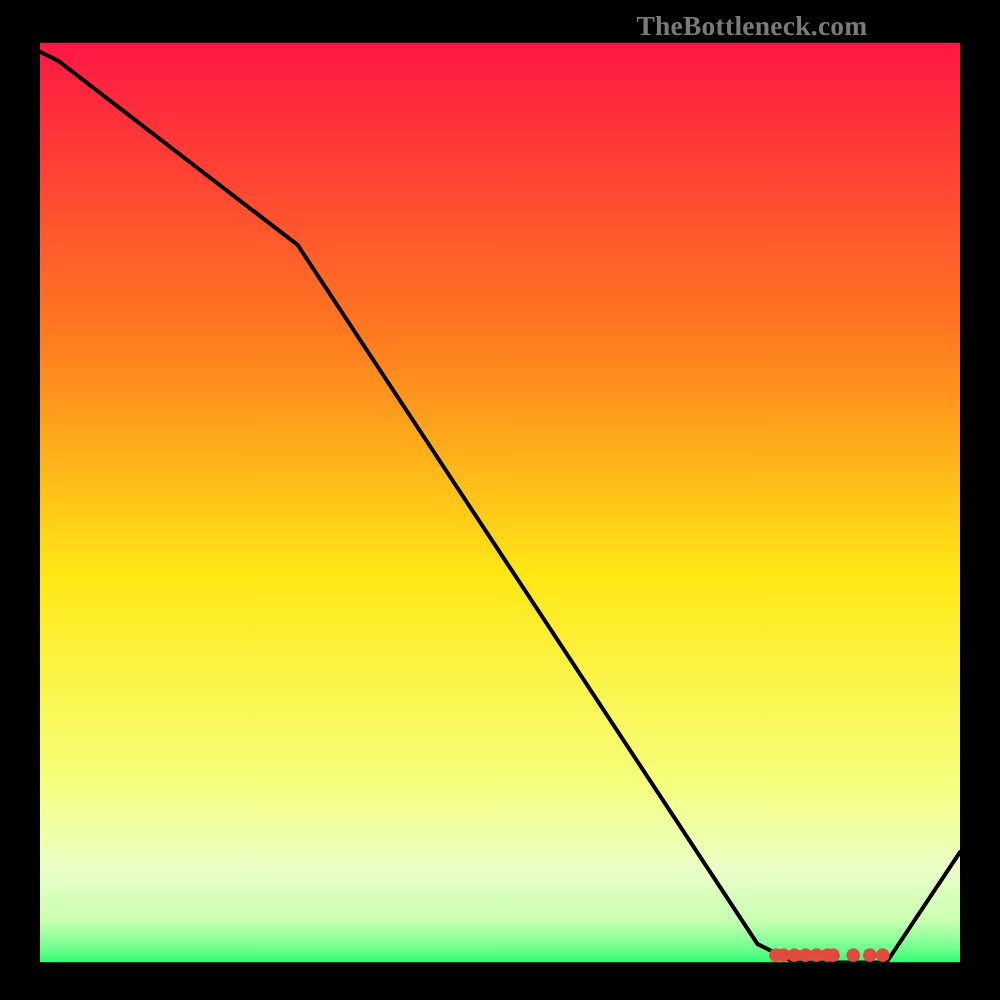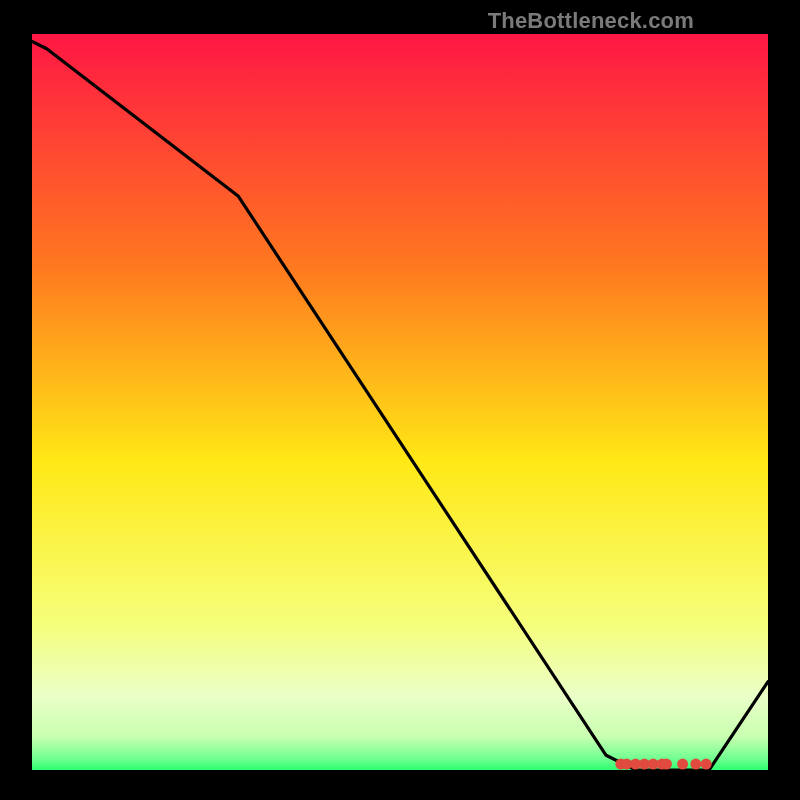--- a/index.html
+++ b/index.html
@@ -9,20 +9,21 @@
     height: 800px;
     background: #000;
     font-family: Arial, Helvetica, sans-serif;
     overflow: hidden;
   }
   .container {
     position: relative;
     width: 708px;
     height: 800px;
     background: #000;
+    font-family: Liberation Serif, serif;
   }
   .watermark {
     position: absolute;
     top: 8px;
     right: 14px;
     font-size: 22px;
     font-weight: 600;
     color: #7a7a7a;
     letter-spacing: 0.2px;
   }

